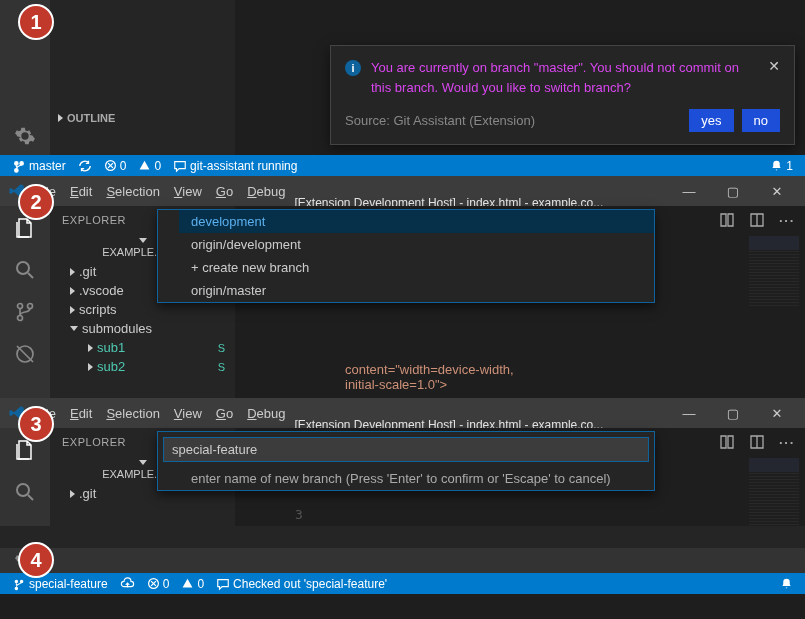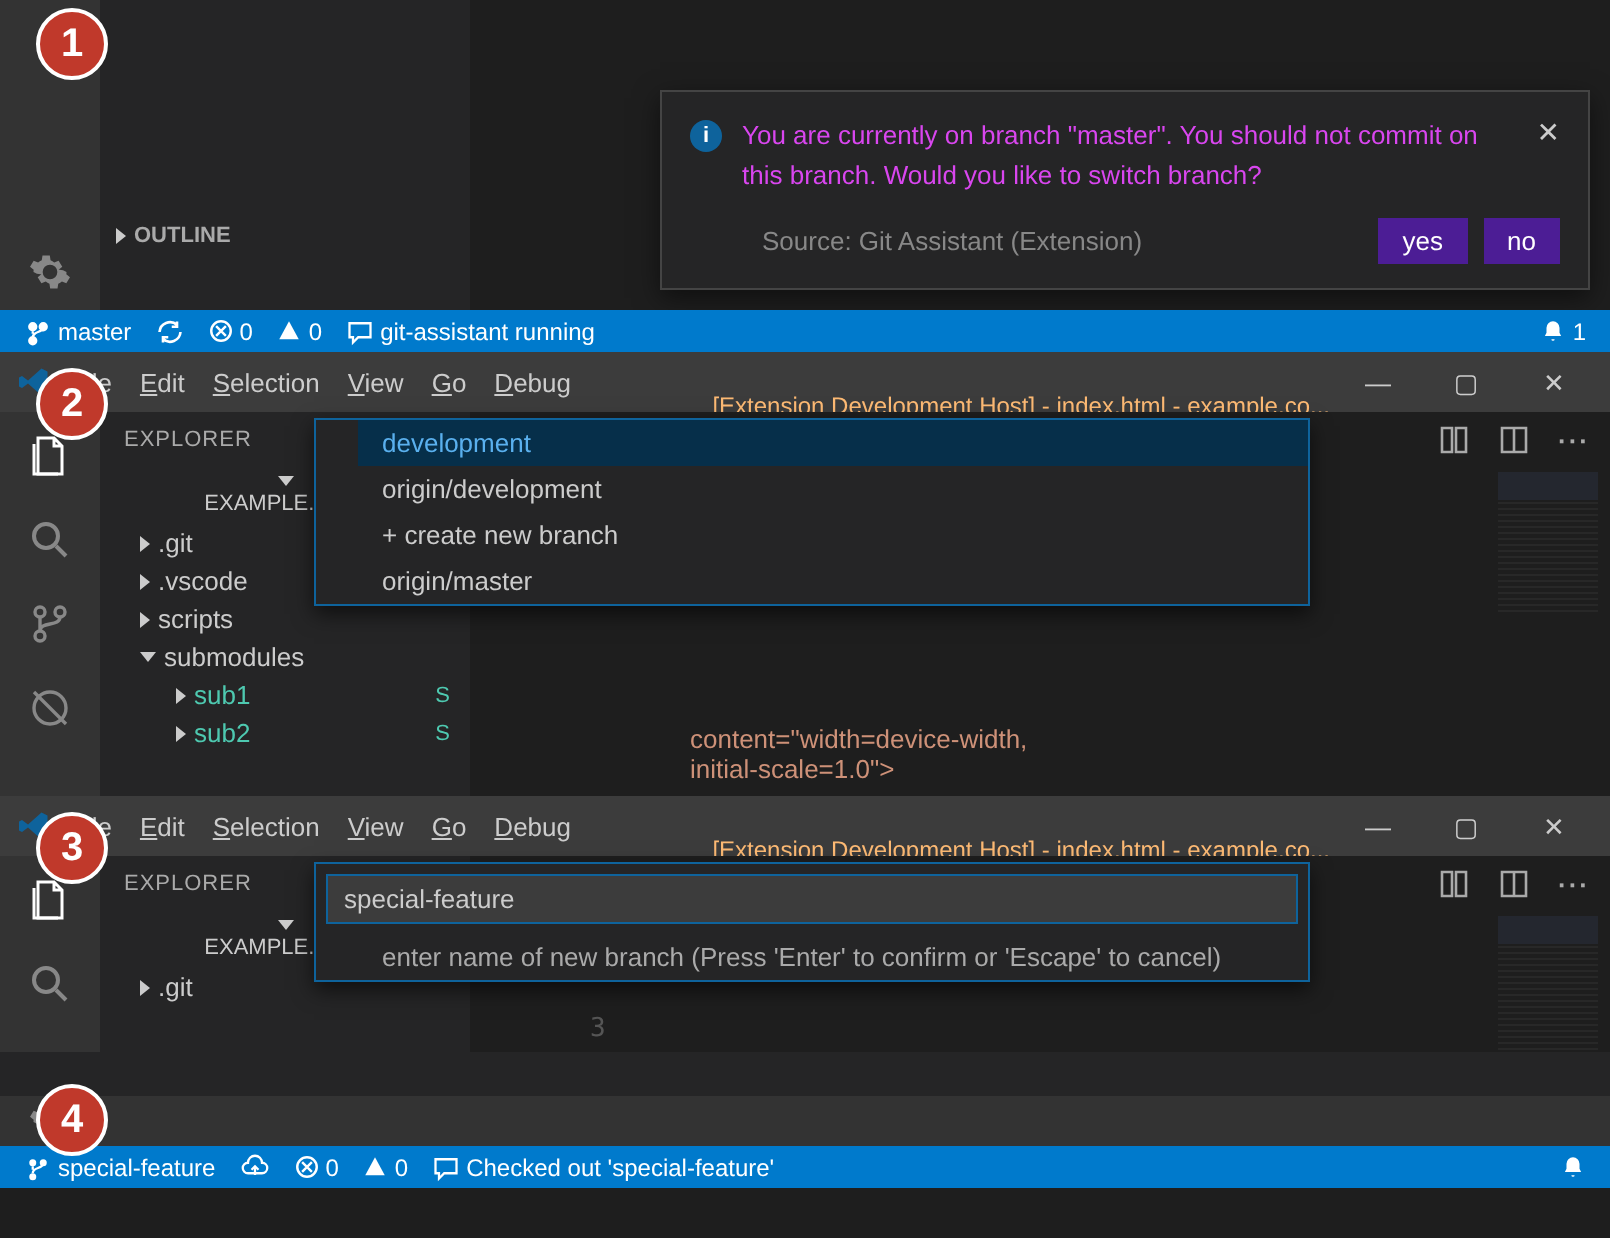--- a/index.html
+++ b/index.html
@@ -12,34 +12,34 @@
   .gear { color: #888; }
   .p1-side { position: absolute; left: 50px; top: 0; width: 185px; height: 128px; background: #252526; display:flex; flex-direction:column; justify-content:flex-end; }
   .outline-row { padding: 4px 8px; color:#aaa; font-size:11px; font-weight:bold; display:flex; align-items:center; gap:4px; }
   .p1-editor { position:absolute; left:235px; top:0; right:0; height:155px; background:#1e1e1e; }
   .notif { position:absolute; right:10px; top:45px; width:465px; background:#252526; border:1px solid #444; padding:12px 14px; display:flex; flex-direction:column; gap:12px; box-shadow:0 4px 12px rgba(0,0,0,0.5); }
   .notif-row1 { display:flex; align-items:flex-start; gap:10px; }
   .info-icon { width:16px; height:16px; border-radius:50%; background:#0e639c; color:#fff; display:flex; align-items:center; justify-content:center; font-size:11px; font-weight:bold; flex-shrink:0; margin-top:2px; }
   .notif-msg { color:#d946ef; line-height:1.5; flex:1; }
   .notif-close { color:#ccc; cursor:pointer; font-size:14px; flex-shrink:0; }
   .notif-row2 { display:flex; justify-content:space-between; align-items:center; }
-  .notif-src { color:#888;margin-left:36px; }
+  .notif-src { color:#888; }
   .notif-btns { display:flex; gap:8px; }
-  .btn { background:#4c1d95; color:#fff; padding:4px 12px; cursor:pointer; }
+  .btn { background:#1d4ed8; color:#fff; padding:4px 12px; cursor:pointer; }
   .statusbar { position:absolute; bottom:0; left:0; right:0; height:21px; background:#007acc; color:#fff; display:flex; align-items:center; padding:0 8px; font-size:12px;justify-content:space-between; }
   .sb-left { display:flex; align-items:center; gap:4px; }
   .sb-item { display:flex; align-items:center; gap:3px; padding:0 4px; }
   .sb-right { margin-left:auto; display:flex; align-items:center; gap:4px; }
   
   .p2 { height:222px; background:#1e1e1e; }
   .titlebar { height:30px; background:#3c3c3c; display:flex; align-items:center; padding:0 8px; gap:4px; }
   .vs-logo { width:18px; height:18px; display:inline-block; }
   .menu { color:#ccc; padding:0 5px; cursor:pointer; }
   .menu .u { text-decoration:underline; }
-  .title-center { flex:1; text-align:right; color:#fdba74; font-size:12px;margin-top:24px; }
+  .title-center { flex:1; text-align:left; color:#e5e5e5; font-size:12px;margin-top:24px; }
   .win-ctrl { width:40px; text-align:center; color:#ccc; padding:4px 0; cursor:pointer; }
   .p2-body { position:relative; height:192px; }
   .actbar { position:absolute; left:0; top:0; width:50px; bottom:0; background:#333; display:flex; flex-direction:column; align-items:center; padding-top:10px; gap:18px; }
   .act-icon { color:#888; cursor:pointer; }
   .act-icon.active { color:#fff; }
   .side2 { position:absolute; left:50px; top:0; width:185px; bottom:0; background:#252526; }
   .side-hdr { padding:8px 12px; color:#aaa; font-size:11px; letter-spacing:0.5px; }
   .side-sect { padding:4px 6px; color:#ccc; font-size:11px; font-weight:normal; display:flex; align-items:center; gap:3px;flex-direction:column; }
   .tree-row { padding:2px 0 2px 20px; color:#ccc; display:flex; align-items:center; gap:4px; font-size:13px; }
   .tree-row.sub { padding-left:38px; }

